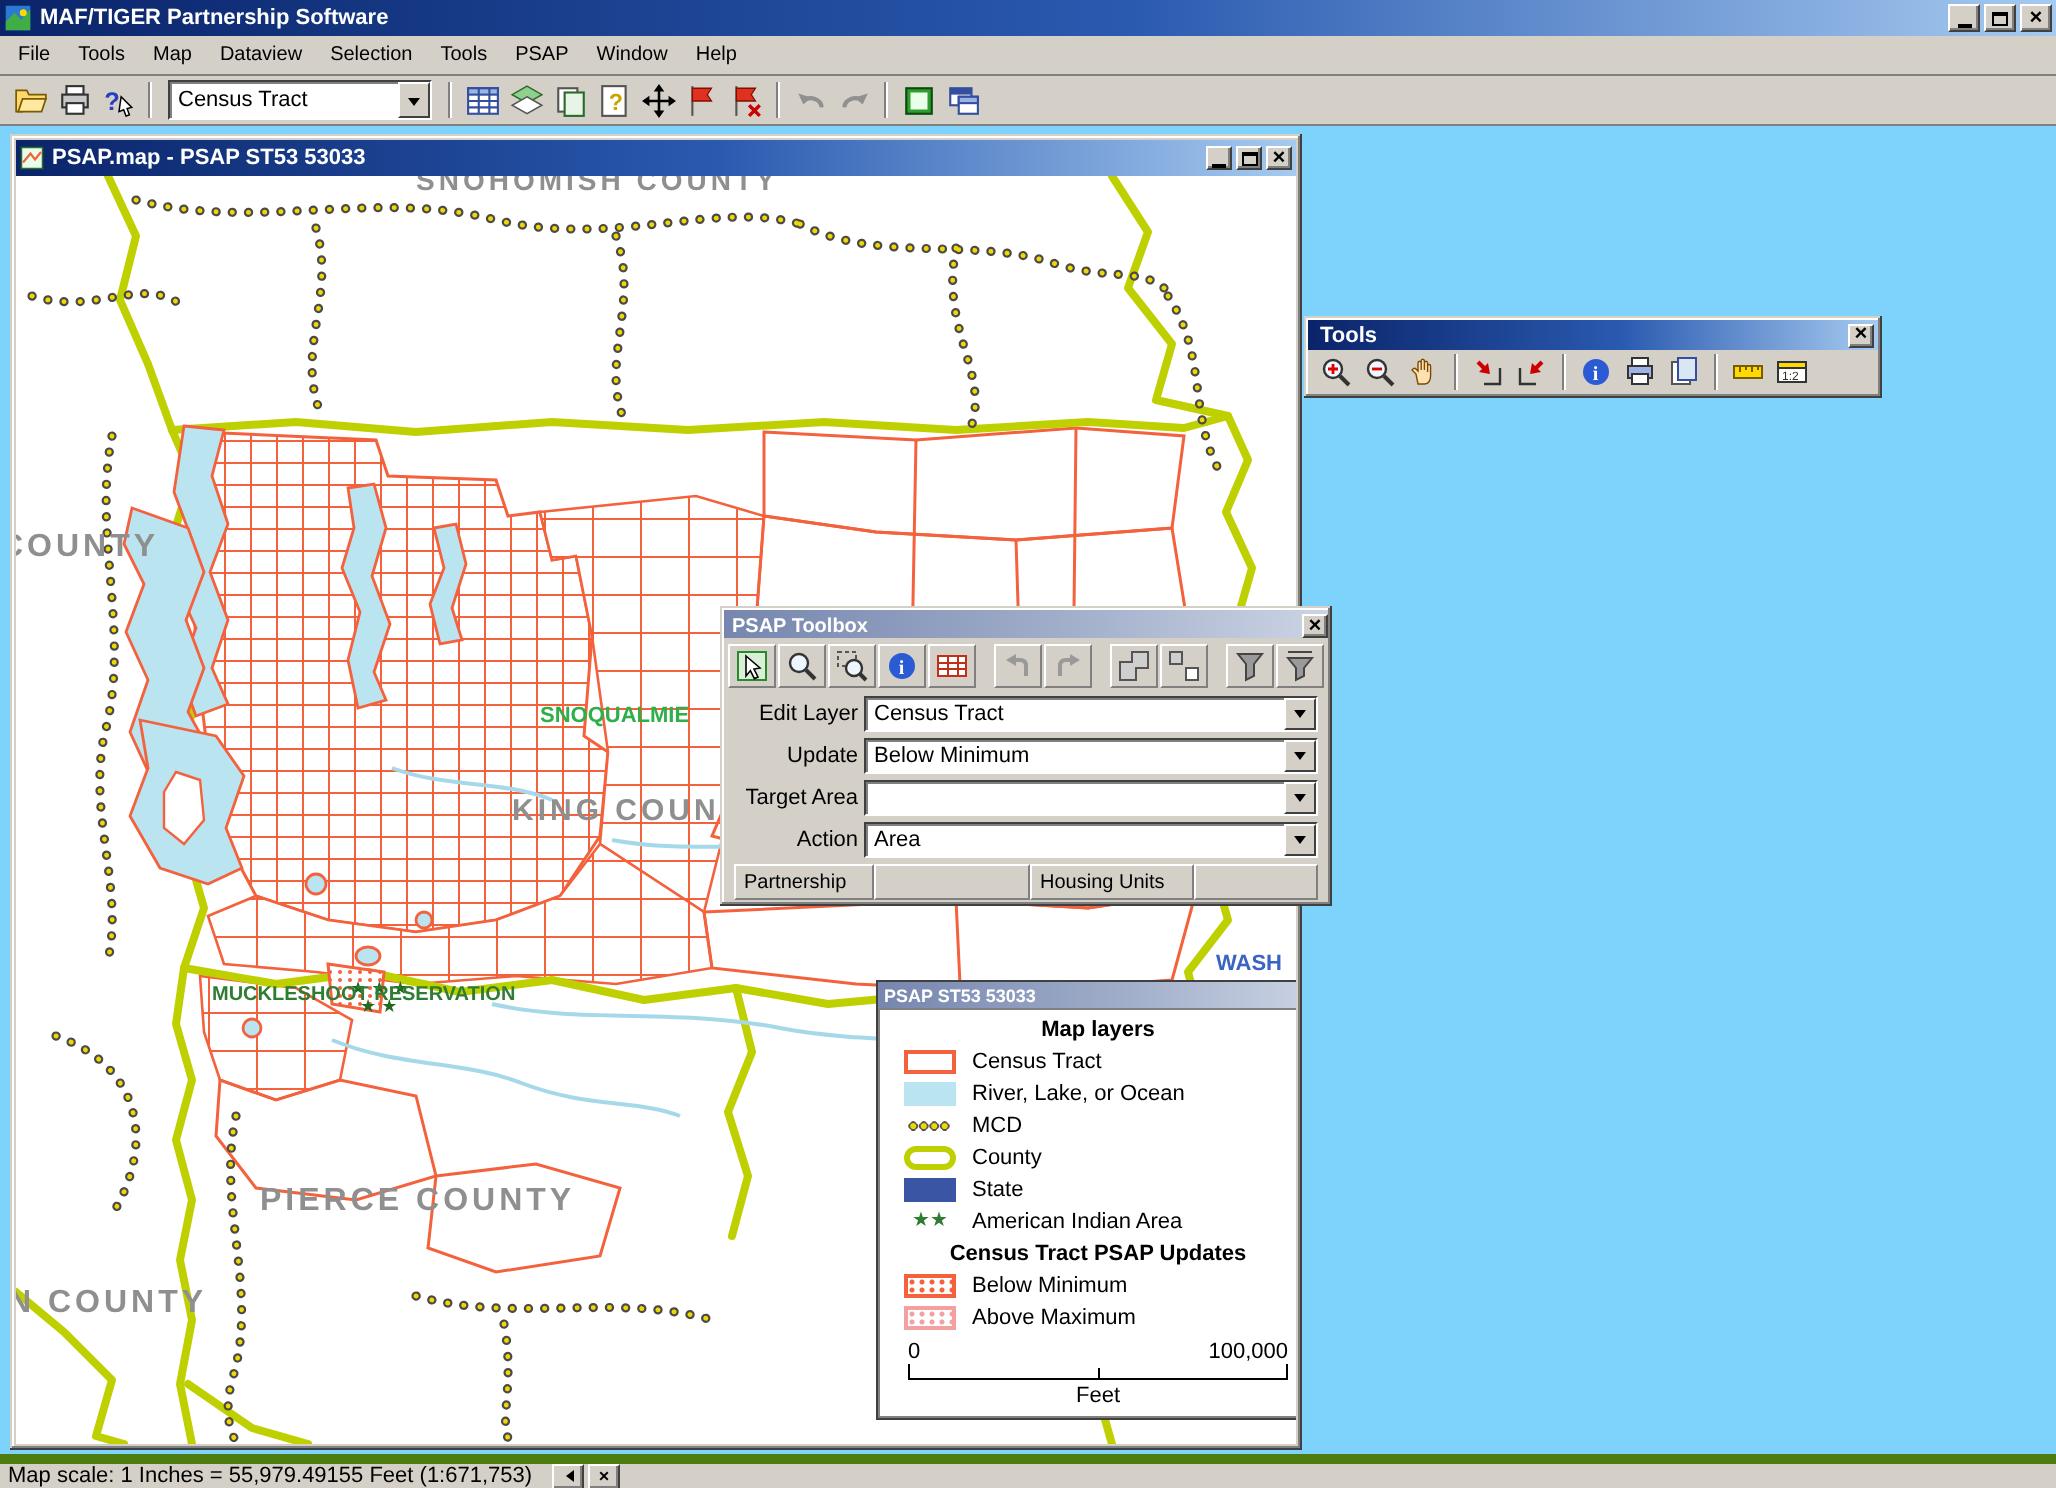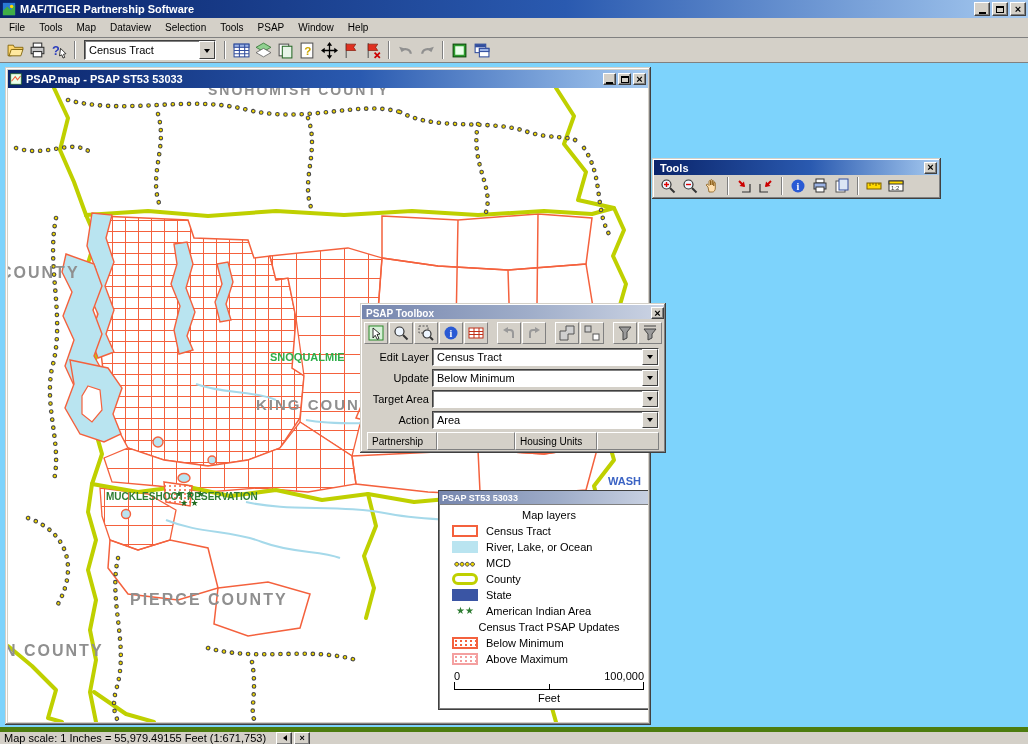--- a/index.html
+++ b/index.html
@@ -68,21 +68,21 @@
   .ph-row { display:flex; height:20px; padding:0 5px; margin-top:1px; align-items:center; }
   .ph-cell { height:18px; background:#d4d0c8; border:1px solid; border-color:#fff #808080 #808080 #fff;
              font-size:10px; display:flex; align-items:center; padding-left:4px; }
 
   
   .legend-window { position:absolute; left:430px; top:402px; width:222px; background:#d4d0c8;
                    border:1px solid #404040; }
   .leg-titlebar { height:13px; background:linear-gradient(90deg,#7686ae 0%,#9fadc9 55%,#ccd4e4 100%);
                   display:flex; align-items:center; padding:0 3px; color:#fff; font-weight:bold; font-size:9px; }
   .legend-body { background:#fff; border:1px solid #808080; padding:2px 0 4px; font-size:11px; }
-  .legend-heading { font-weight:normal; text-align:center; font-size:11px; padding:2px 0; }
+  .legend-heading { font-weight:bold; text-align:center; font-size:11px; padding:2px 0; }
   .legend-row { display:flex; align-items:center; height:16px; padding-left:12px; }
   .swatch { width:26px; height:12px; margin-right:8px; display:flex; align-items:center; justify-content:center; flex:none; }
   [data-swatch="census-tract"] { border:2px solid #f4613d; background:#fff; }
   [data-swatch="water"] { background:#b9e4f0; }
   [data-swatch="mcd"]::before { content:"\25CF\25CF\25CF\25CF"; font-size:7px; letter-spacing:1px; color:#f0d800;
        text-shadow:-1px 0 #555,1px 0 #555,0 -1px #555,0 1px #555; }
   [data-swatch="county"] { border:3px solid #bfd000; border-radius:6px; background:#fff; }
   [data-swatch="state"] { background:#3a55a4; }
   [data-swatch="aia"]::before { content:"\2605 \2605"; color:#2e7d32; font-size:10px; line-height:1; }
   [data-swatch="below-minimum"] { border:2px solid #f4613d; background-color:#fff;

